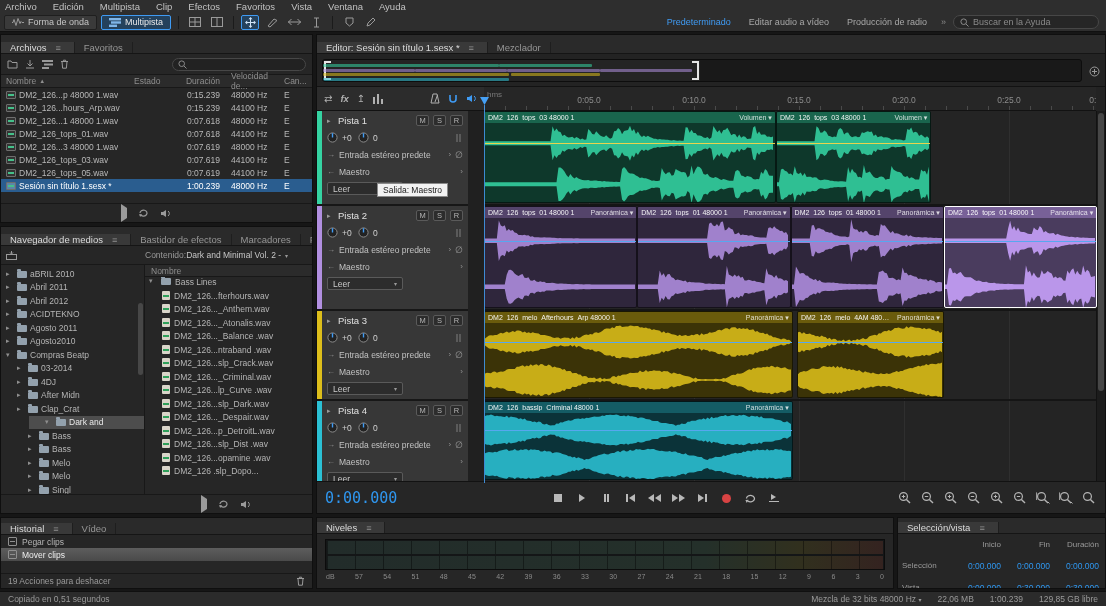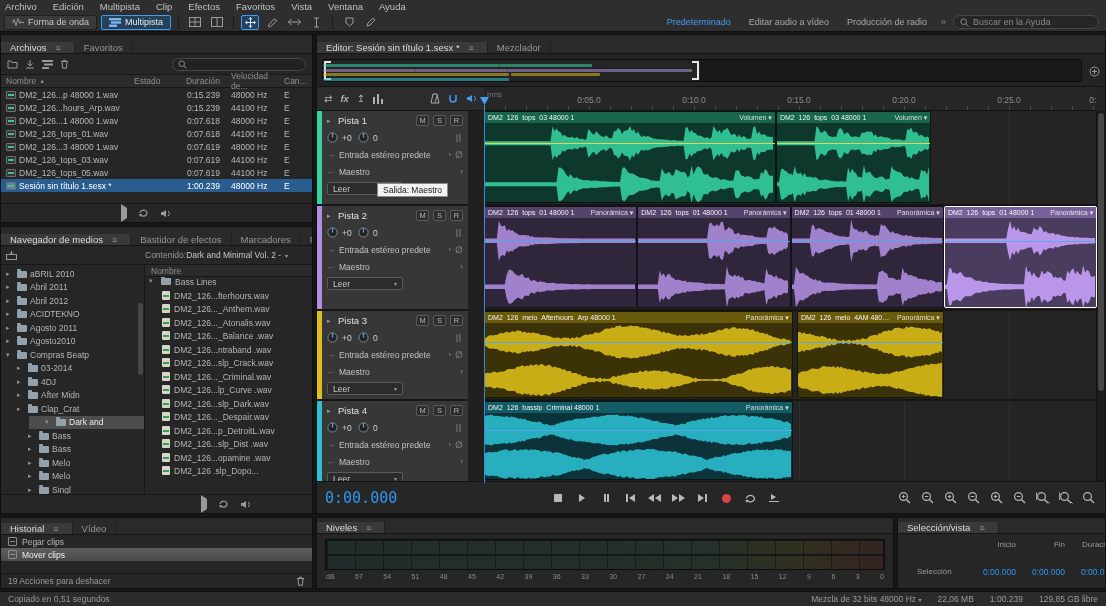--- a/index.html
+++ b/index.html
@@ -142,21 +142,21 @@
 .i-rec{width:9px;height:9px;border-radius:50%;background:#d84343}
 
 
 #levels-panel{left:316px;top:517px;width:578px;height:72px}
 .meter{margin:5px 8px 3px;height:31px;background:#141617;border:1px solid #0c0c0c;position:relative;overflow:hidden}
 .mch{position:absolute;left:1px;right:1px;height:13px;background:repeating-linear-gradient(90deg,rgba(0,0,0,.4) 0 1px,transparent 1px 28px),linear-gradient(90deg,#222c2a,#24302a 68%,#31301e 85%,#342320)}
 .scale{display:flex;justify-content:space-between;padding:0 9px;font-size:7px;color:#8a8a8a}
 
 
 #selview-panel{left:897px;top:517px;width:209px;height:72px}
-.sv-grid{display:grid;grid-template-columns:52px 49px 49px 49px;padding:6px 4px 0 19px;row-gap:18px;font-size:8px;color:#9a9a9a}
+.sv-grid{display:grid;grid-template-columns:52px 49px 49px 49px;padding:6px 4px 0 4px;row-gap:12px;font-size:8px;color:#9a9a9a}
 .sv-h,.sv-v{text-align:right;padding-right:2px}
 .sv-v{color:#2f97f0;font-size:8.5px}
 
 
 .statusbar{position:absolute;left:0;bottom:0;width:100%;height:15px;background:#2b2b2b;border-top:1px solid #101010;display:flex;align-items:center;gap:16px;padding:0 8px;font-size:8.5px;color:#9a9a9a}
 
 .tooltip{position:absolute;left:377px;top:183px;background:#f2f2f2;border:1px solid #8a8a8a;color:#1a1a1a;font-size:8.5px;padding:1px 5px;z-index:9;white-space:nowrap}
 .dd-arrow{font-size:6px;color:#999}
 </style>
 </head>

